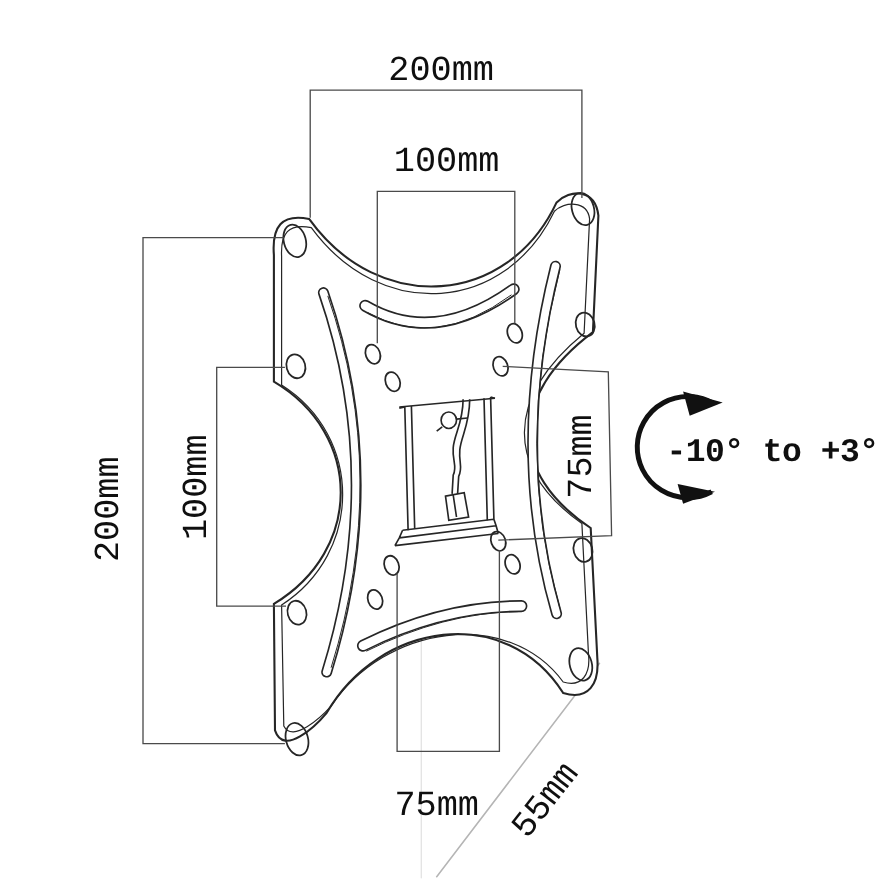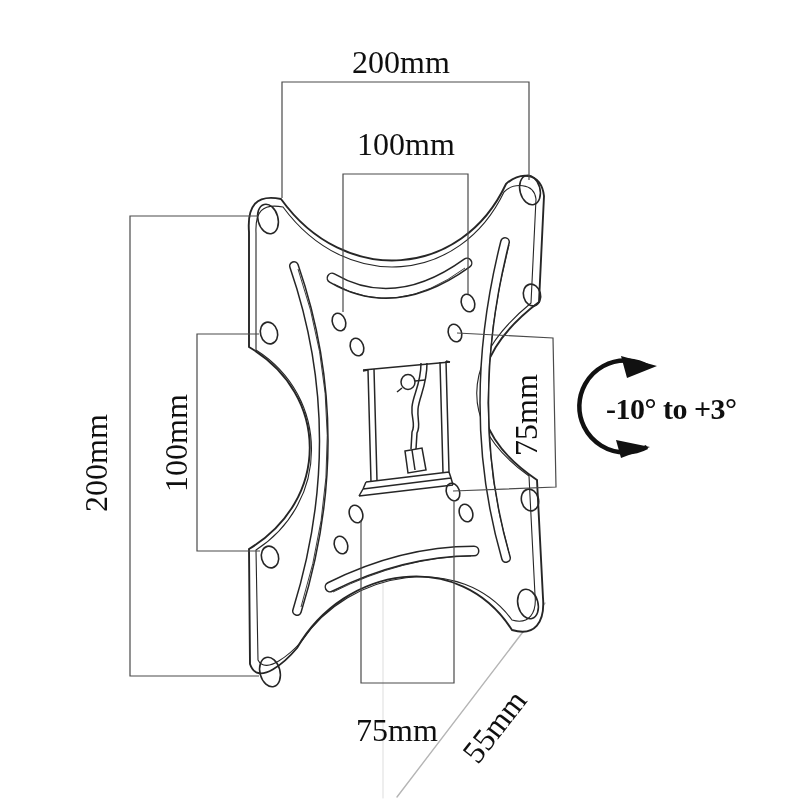--- a/index.html
+++ b/index.html
@@ -1,17 +1,17 @@
 <!DOCTYPE html>
 <html><head>
 <meta charset="utf-8">
 <style>
   html,body{margin:0;padding:0;background:#fff;}
   .canvas{position:relative;width:800px;height:800px;background:#ffffff;overflow:hidden;
-          font-family:Liberation Serif, serif;}
+          font-family:Liberation Mono, monospace;}
   svg{display:block;}
   text{fill:#0f0f0f;}
   .dim-label{font-size:32px;letter-spacing:0px;}
   .tilt-label{font-size:30px;font-weight:bold;letter-spacing:-0.5px;}
 </style>
 </head>
 <body>
 
 <div class="canvas">
 <svg width="800" height="800" viewBox="0 0 800 800">

